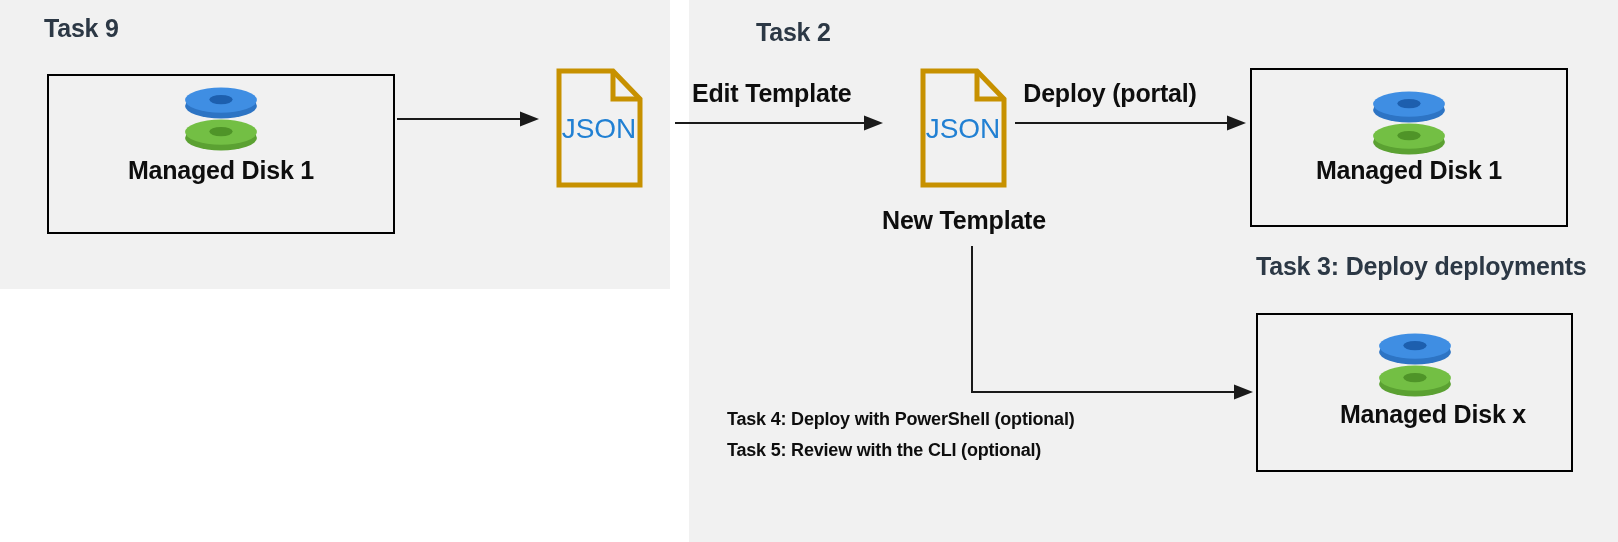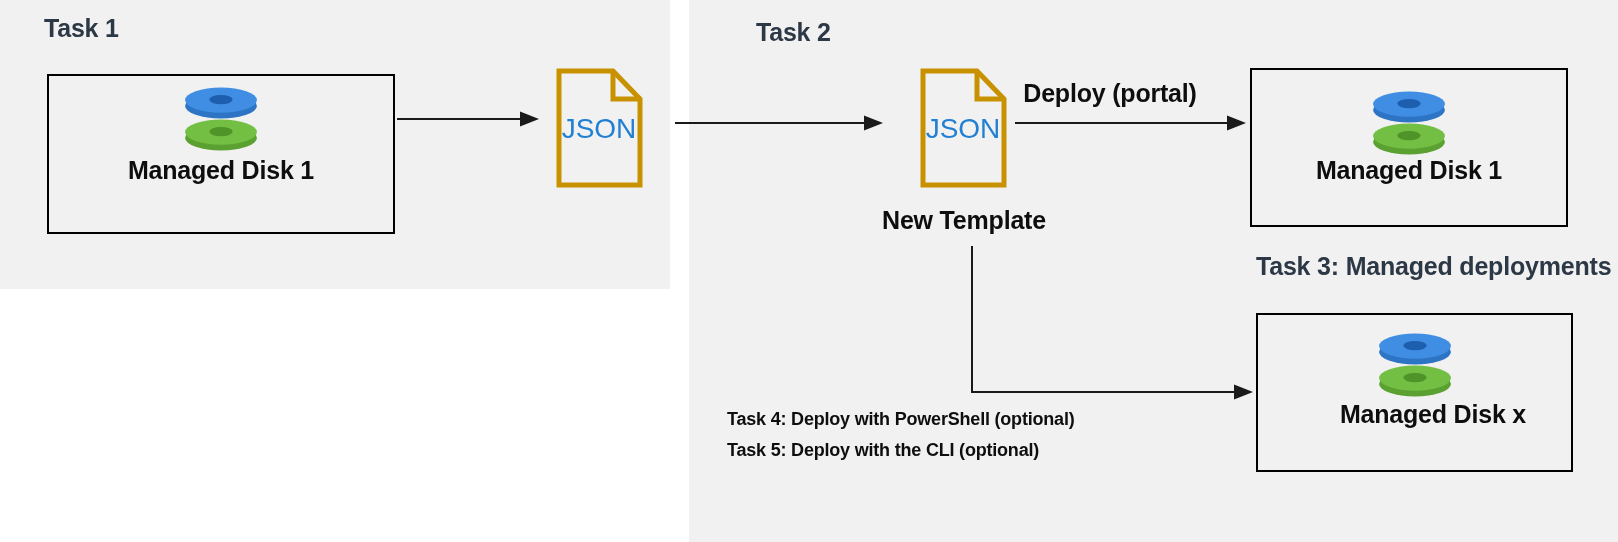--- a/index.html
+++ b/index.html
@@ -119,56 +119,57 @@
     <g>
       <line class="arrow-line" x1="1015" y1="123" x2="1228" y2="123"></line>
       <polygon class="arrow-head" points="1246,123 1227,115.5 1227,130.5"></polygon>
     </g>
     <g>
       <polyline class="arrow-line" points="972,246 972,392 1235,392"></polyline>
       <polygon class="arrow-head" points="1253,392 1234,384.5 1234,399.5"></polygon>
     </g>
   </svg>
 
-  <div class="heading" style="left:44px; top:14px;">Task 1</div>
+  <div class="heading" style="left:44px; top:14px;">Task 9</div>
 
   <div id="box-task1" class="disk-box"></div>
   <svg id="disk-icon-1" class="disk-svg">
     <use href="#disk-stack"></use>
   </svg>
   <div class="label box-caption" style="left:47px; top:156px;">Managed Disk 1</div>
 
   <svg id="json-icon-1" class="json-svg" viewBox="0 0 87 120">
     <use href="#json-file"></use>
     <text class="json-text" x="43" y="70" text-anchor="middle">JSON</text>
   </svg>
 
   <div class="heading" style="left:756px; top:18px;">Task 2</div>
 
+  <div class="label" style="left:692px; top:79px;">Edit Template</div>
 
   <svg id="json-icon-2" class="json-svg" viewBox="0 0 87 120">
     <use href="#json-file"></use>
     <text class="json-text" x="43" y="70" text-anchor="middle">JSON</text>
   </svg>
   <div class="label centered" style="left:1015px; top:79px; width:190px;">Deploy (portal)</div>
 
   <div class="label centered" style="left:878px; top:206px; width:172px;">New Template</div>
 
   <div id="box-task2-disk" class="disk-box"></div>
   <svg id="disk-icon-2" class="disk-svg">
     <use href="#disk-stack"></use>
   </svg>
   <div class="label centered" style="left:1250px; top:156px; width:318px;">Managed Disk 1</div>
 
-  <div class="heading" style="left:1256px; top:252px;">Task 3: Managed deployments</div>
+  <div class="heading" style="left:1256px; top:252px;">Task 3: Deploy deployments</div>
 
   <div id="box-task45-disk" class="disk-box"></div>
   <svg id="disk-icon-3" class="disk-svg">
     <use href="#disk-stack"></use>
   </svg>
   <div class="label centered" style="left:1256px; top:400px; width:354px;">Managed Disk x</div>
 
   <div id="task45-block">
     <div>Task 4: Deploy with PowerShell (optional)</div>
-    <div>Task 5: Deploy with the CLI (optional)</div>
+    <div>Task 5: Review with the CLI (optional)</div>
   </div>
 
 </div>
 
 </body></html>

